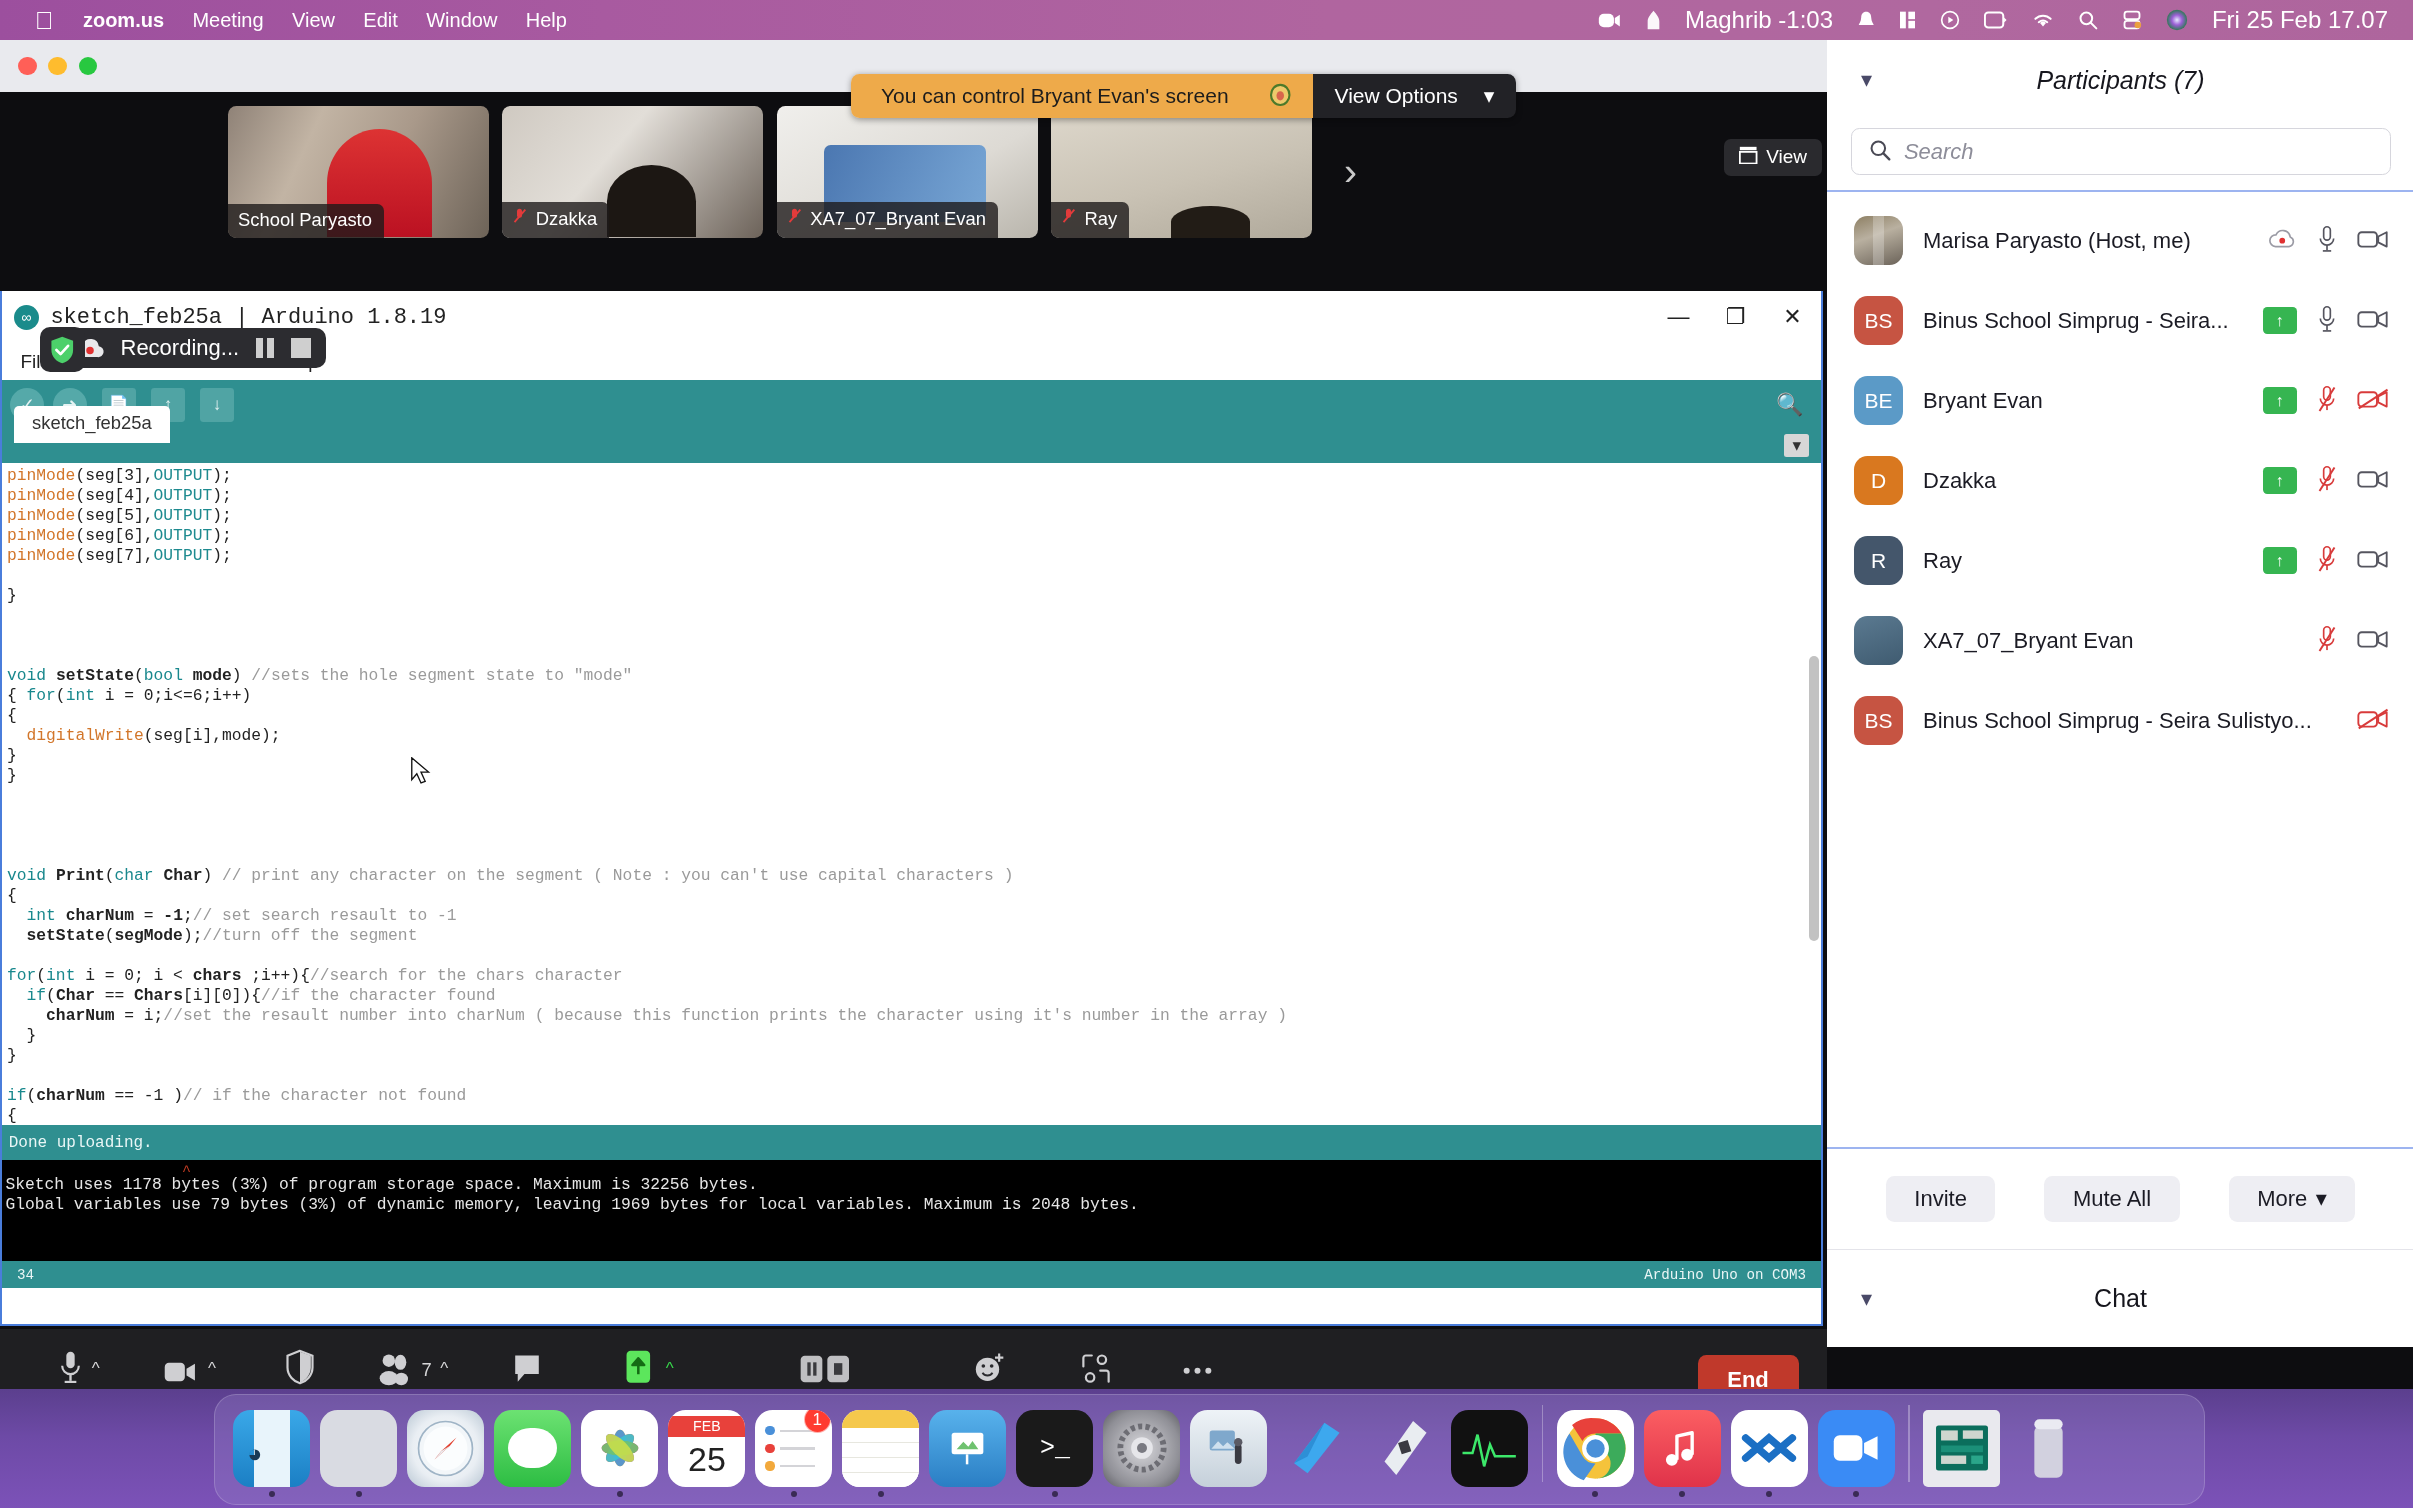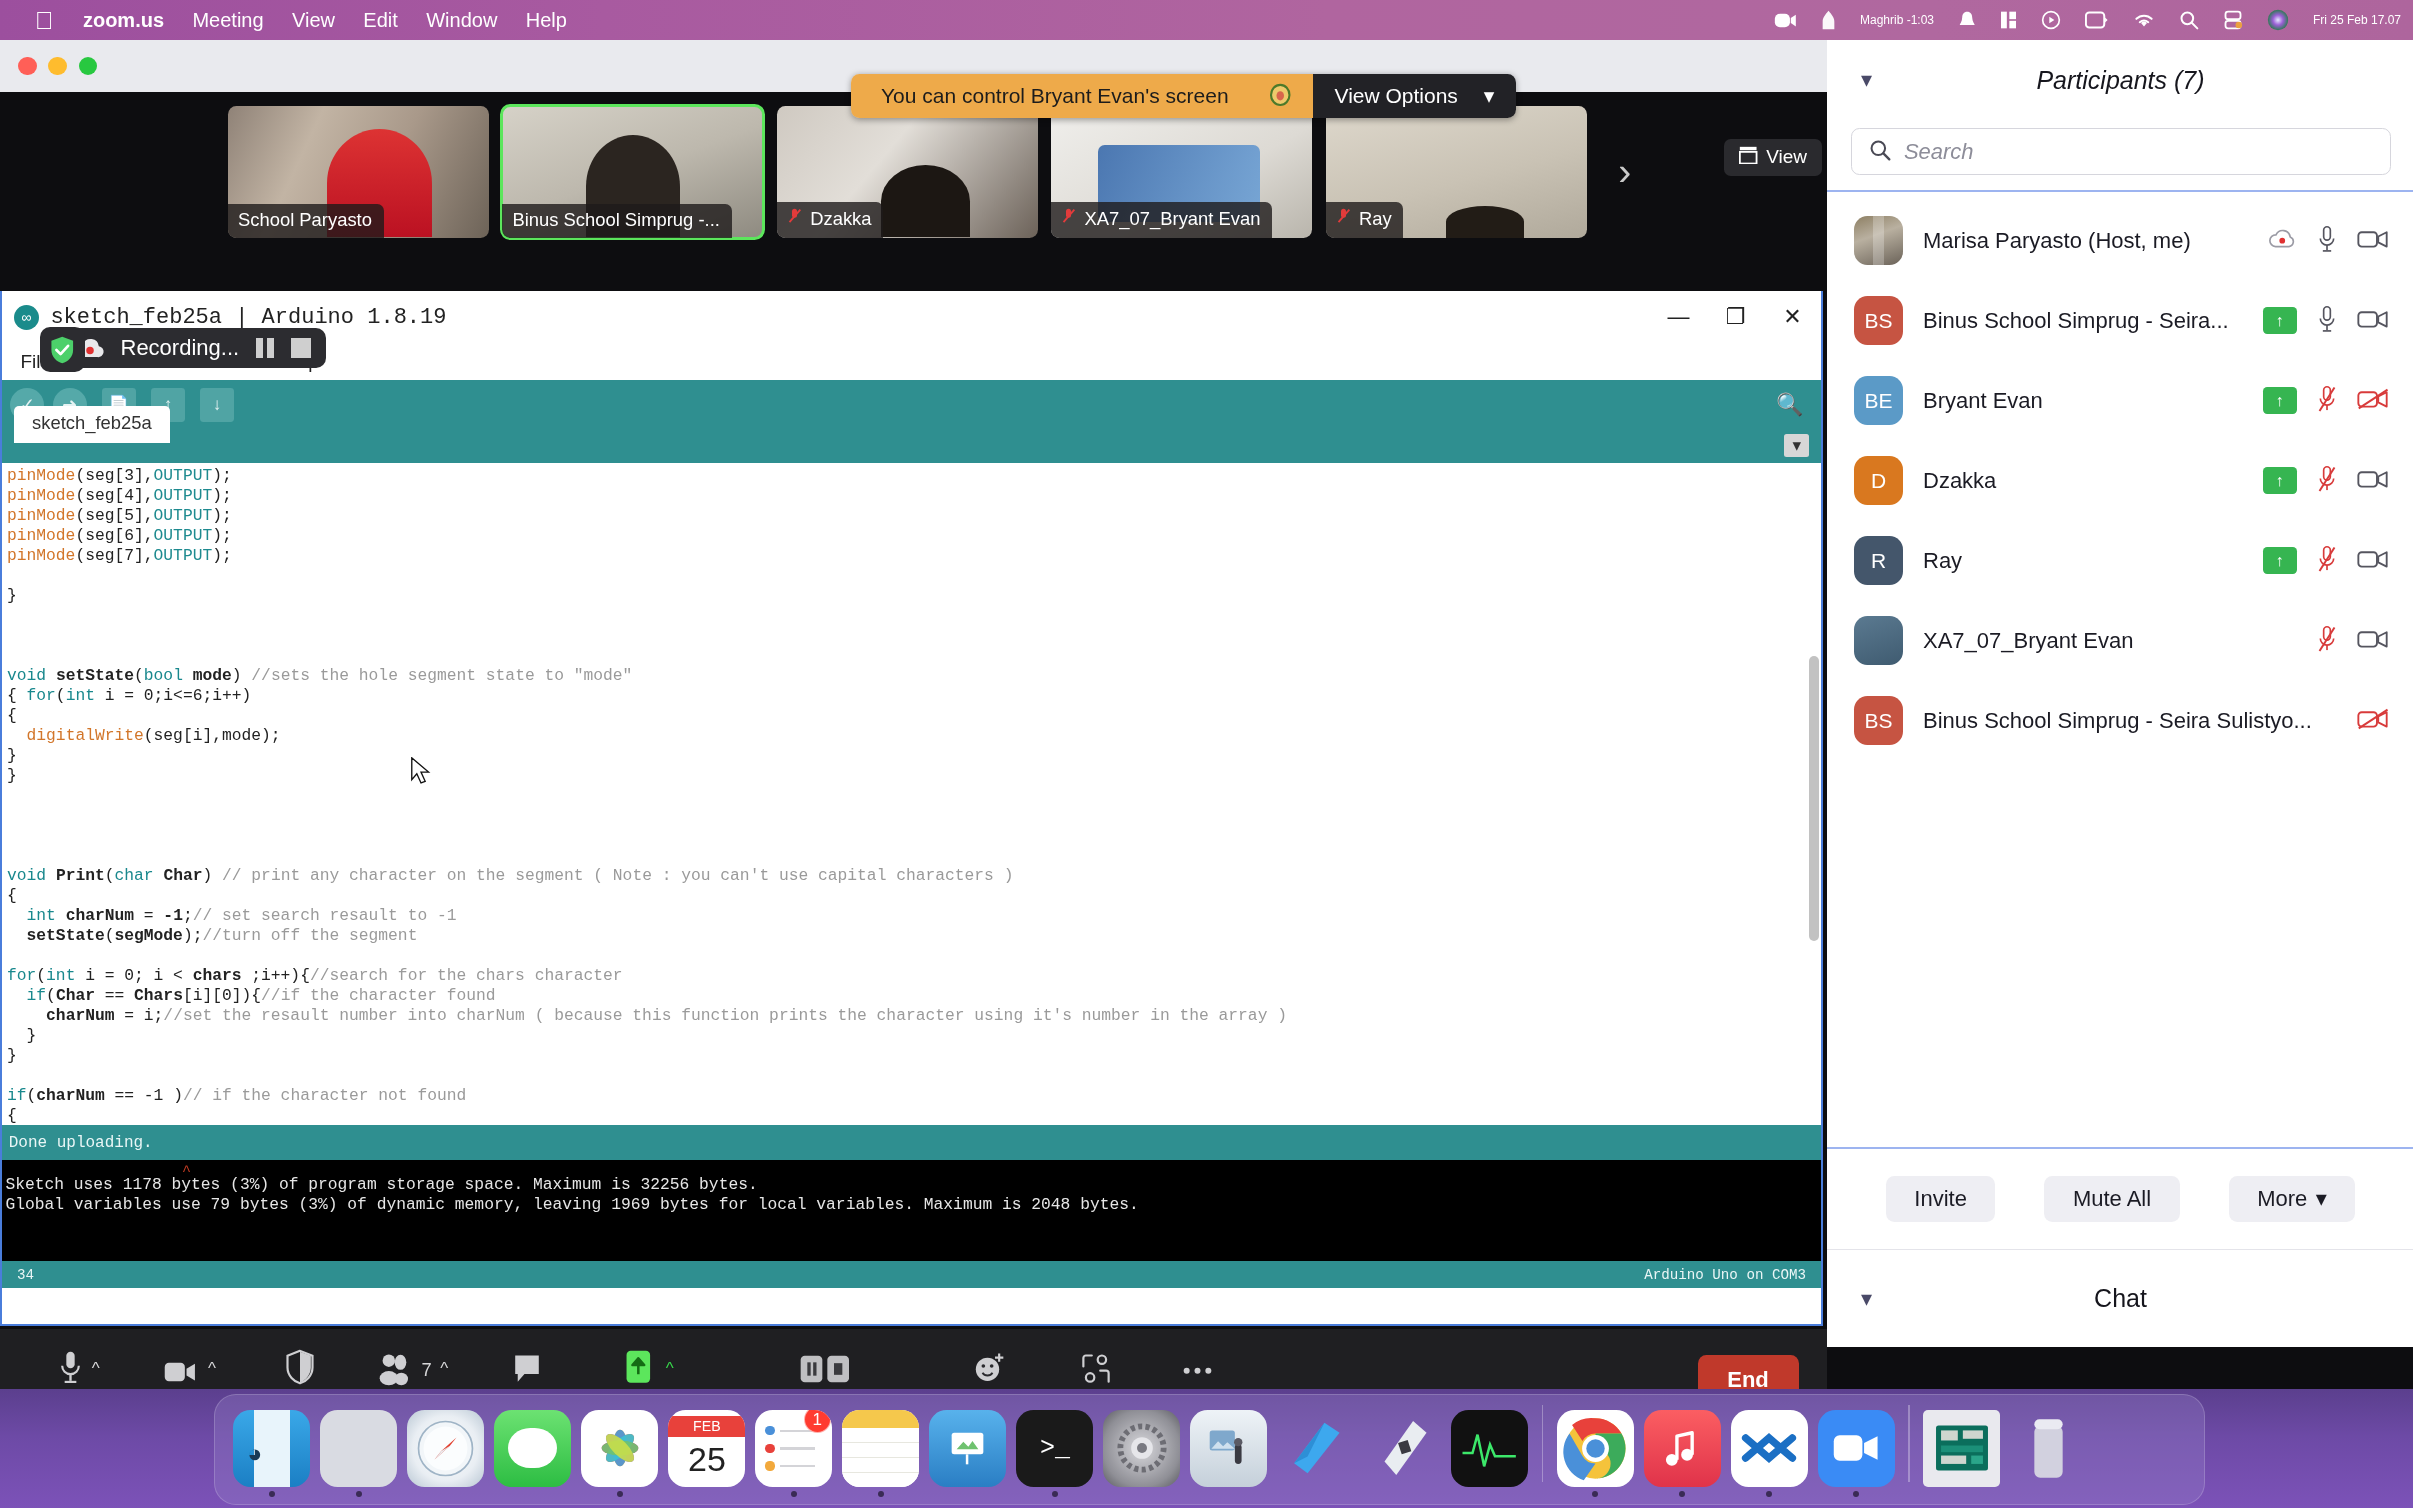--- a/index.html
+++ b/index.html
@@ -15,21 +15,21 @@
   .menubar {
     position: absolute; top: 0; left: 0; width: 2413px; height: 40px;
     background: linear-gradient(90deg, #9c4f9e 0%, #a85aa0 25%, #b0659f 55%, #b0689f 80%, #ae659d 100%);
     display: flex; align-items: center; color: #fff;
     font-size: 20px; z-index: 60;
   }
   .menubar-left { display: flex; align-items: center; gap: 0; padding-left: 20px; }
   .apple-logo { font-size: 25px; line-height: 1; padding: 0 15px; }
   .mb-item { padding: 0 14.2px; font-size: 20px; white-space: nowrap; }
   .mb-item.bold { font-weight: bold; }
-  .menubar-right { margin-left: auto; display: flex; align-items: center; gap: 24px; padding-right: 12px; font-size: 12px; }
+  .menubar-right { margin-left: auto; display: flex; align-items: center; gap: 24px; padding-right: 25px; font-size: 24px; }
   .mb-icon { display: inline-flex; align-items: center; justify-content: center; }
 
   
   .zoom-window {
     position: absolute; top: 40px; left: 0; width: 2413px; height: 1349px;
     background: #0d0d10;
   }
   .zoom-titlebar {
     position: absolute; top: 0; left: 0; width: 1827px; height: 52px;
     background: #e9eaee;
@@ -404,26 +404,20 @@
         <span>View Options</span>
         <span>▾</span>
       </div>
     </div>
 
     <div class="filmstrip">
       <div class="vtile" style="background:linear-gradient(115deg,#8f8277 0%,#c2b4a4 30%,#a9998a 60%,#6d6358 100%)">
         <div style="position:absolute;left:38%;top:18%;width:40%;height:82%;background:linear-gradient(180deg,#d33 0%,#b12 100%);border-radius:60% 60% 0 0"></div>
         <div class="vname">
             <span>School Paryasto</span>
-          </div>
-      </div>
-      <div class="vtile active" style="background:linear-gradient(160deg,#d6d2c8 0%,#bdb8ad 50%,#8e8a80 100%)">
-        <div style="position:absolute;left:32%;top:22%;width:36%;height:78%;background:#2b2520;border-radius:50% 50% 0 0"></div>
-        <div class="vname">
-            <span>Binus School Simprug -...</span>
           </div>
       </div>
       <div class="vtile" style="background:linear-gradient(130deg,#cfc9c1 0%,#e2ded8 40%,#6c6259 100%)">
         <div style="position:absolute;left:40%;top:45%;width:34%;height:55%;background:#1c1713;border-radius:50% 50% 0 0"></div>
         <div class="vname">
           <span class="mute-slash">
             <svg width="15" height="18.4" viewBox="0 0 18 22">
                 <rect x="6" y="2" width="6" height="11" rx="3" fill="#e23b3b"></rect>
                 <path d="M3 18L16 3" stroke="#e23b3b" stroke-width="2.2"></path>
               </svg>

